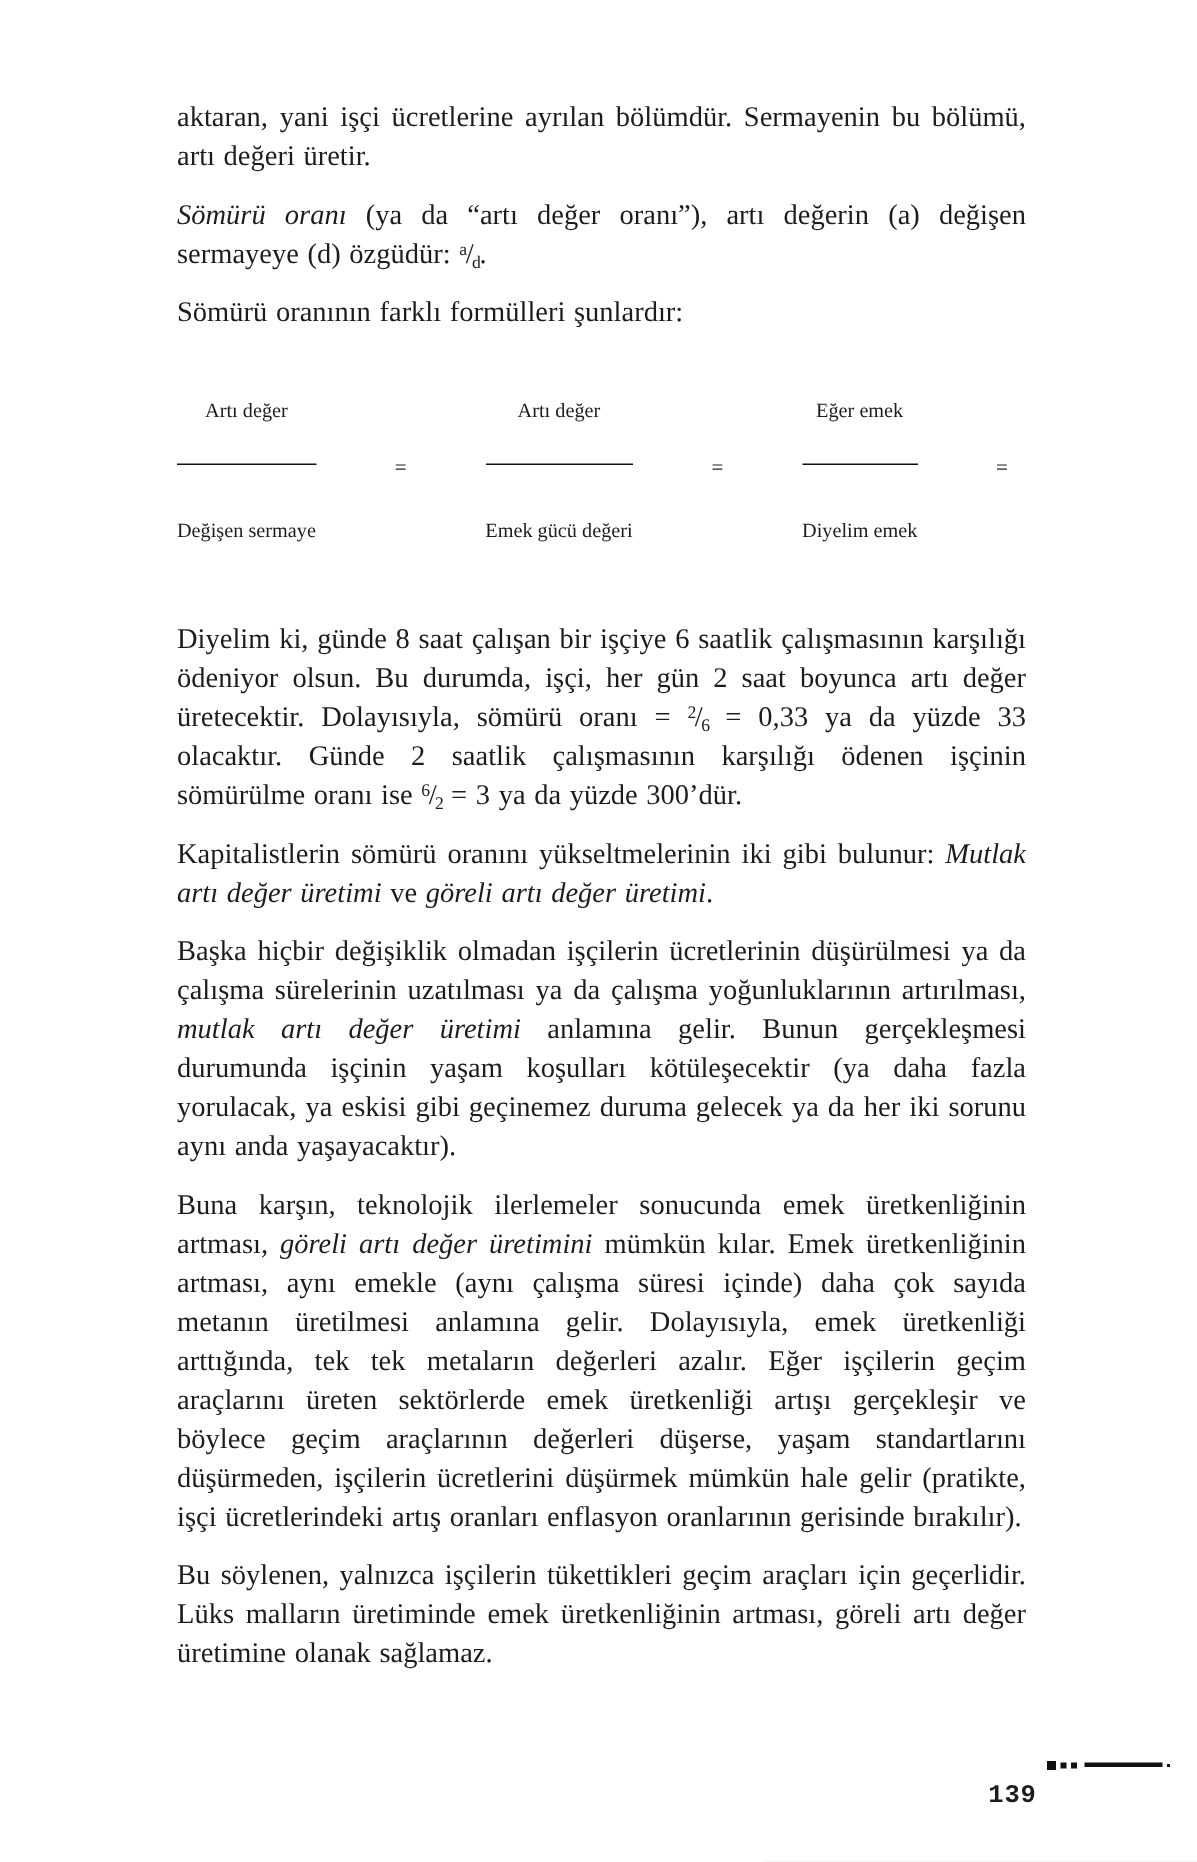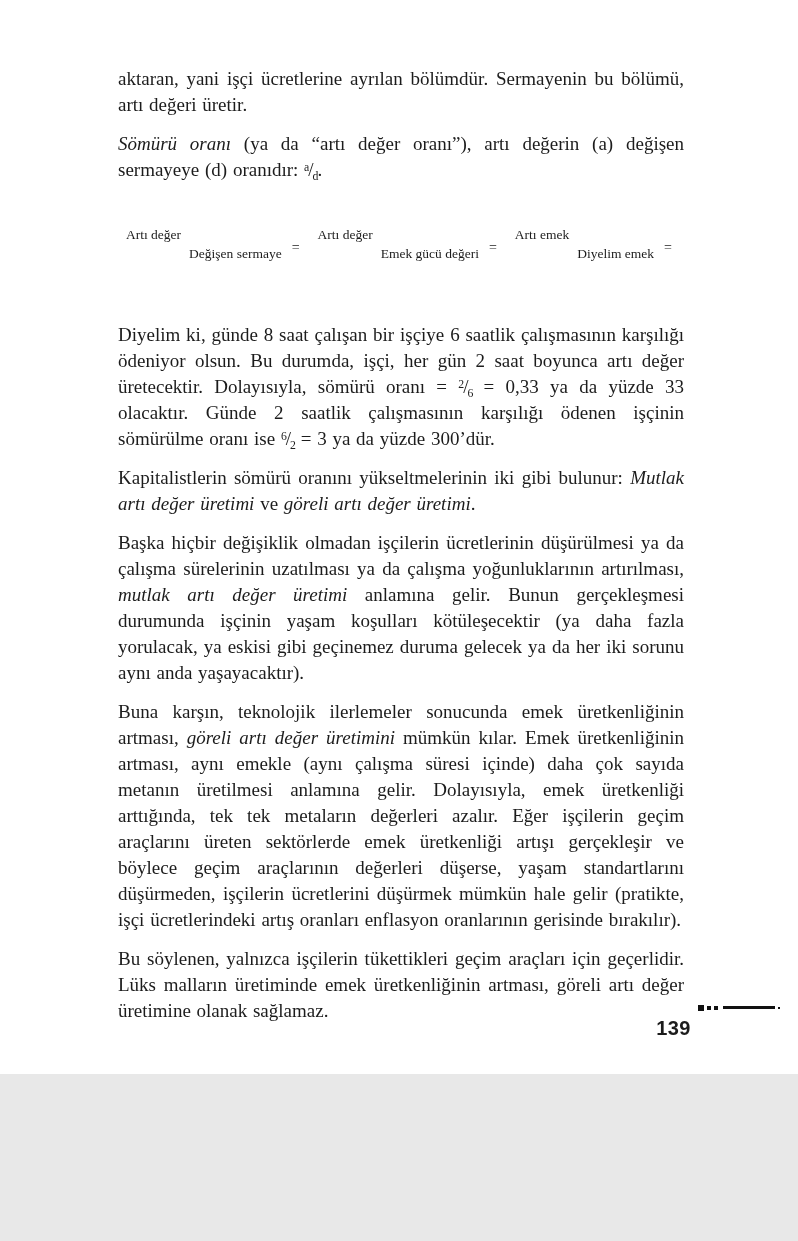--- a/index.html
+++ b/index.html
@@ -3,21 +3,21 @@
 <meta charset="utf-8">
 <style>
   html, body {
     margin: 0;
     padding: 0;
     background: #e8e8e8;
   }
   .page {
     position: relative;
     width: 798px;
-    height: 1074px;
+    height: 1241px;
     margin: 0 auto;
     background: #ffffff;
     overflow: hidden;
     font-family: "Liberation Serif", serif;
     color: #1c1c1c;
   }
   .content {
     position: absolute;
     top: 66px;
     left: 118px;
@@ -49,29 +49,29 @@
   }
   .formula {
     display: flex;
     align-items: center;
     justify-content: space-between;
     margin: 44px 6px 52px 0;
     font-size: 13.5px;
   }
   .fraction {
     display: inline-flex;
-    flex-direction: row;
+    flex-direction: column;
     align-items: center;
   }
   .fraction .num {
     margin-bottom: 27px;
     white-space: nowrap;
   }
   .fraction .den {
-    margin-top: 11px;
+    margin-top: 36px;
     white-space: nowrap;
   }
   .fraction .bar {
     align-self: stretch;
     height: 0;
     border-top: 1.6px solid #111;
   }
   .frac-pad {
     padding: 0 8px;
   }
@@ -81,23 +81,23 @@
     transform: translateY(-1px);
   }
   .footer {
     position: absolute;
     right: 18px;
     bottom: 34px;
     display: flex;
     align-items: center;
   }
   .footer .pagenum {
-    font-family: Liberation Sans, sans-serif;
+    font-family: Liberation Mono, monospace;
     font-weight: bold;
-    font-size: 20px;
+    font-size: 17px;
     letter-spacing: 0.5px;
     margin-right: 7px;
     margin-top: 42px;
   }
   .ornament {
     display: flex;
     align-items: center;
   }
   .ornament .sq-lg {
     width: 6px; height: 6px;
@@ -121,38 +121,39 @@
   }
 </style>
 </head>
 <body>
 
 <div class="page">
   <div class="content">
 
     <p class="para"><span>aktaran, yani işçi ücretlerine ayrılan bölümdür. Sermayenin bu bölümü, artı değeri üretir.</span></p>
 
-    <p class="para"><em>Sömürü oranı</em><span> (ya da “artı değer oranı”), artı değerin (a) değişen sermayeye (d) oranıdır: </span><span class="frac"><sup>a</sup>/<sub>d</sub></span><span>.</span></p>
+    <p class="para"><em>Sömürü oranı</em><span> (ya da “artı değer oranı”), artı değerin (a) değişen sermayeye (d) özgüdür: </span><span class="frac"><sup>a</sup>/<sub>d</sub></span><span>.</span></p>
 
+    <p class="para"><span>Sömürü oranının farklı formülleri şunlardır:</span></p>
 
     <div class="formula">
       <span class="fraction">
         <span class="num frac-pad">Artı değer</span>
         <span class="bar"></span>
         <span class="den">Değişen sermaye</span>
       </span>
       <span class="eq">=</span>
       <span class="fraction">
         <span class="num frac-pad">Artı değer</span>
         <span class="bar"></span>
         <span class="den">Emek gücü değeri</span>
       </span>
       <span class="eq">=</span>
       <span class="fraction">
-        <span class="num frac-pad">Artı emek</span>
+        <span class="num frac-pad">Eğer emek</span>
         <span class="bar"></span>
         <span class="den">Diyelim emek</span>
       </span>
       <span class="eq">=</span>
     </div>
 
     <p class="para"><span>Diyelim ki, günde 8 saat çalışan bir işçiye 6 saatlik çalışmasının karşılığı ödeniyor olsun. Bu durumda, işçi, her gün 2 saat boyunca artı değer üretecektir. Dolayısıyla, sömürü oranı = </span><span class="frac"><sup>2</sup>/<sub>6</sub></span><span> = 0,33 ya da yüzde 33 olacaktır. Günde 2 saatlik çalışmasının karşılığı ödenen işçinin sömürülme oranı ise </span><span class="frac"><sup>6</sup>/<sub>2</sub></span><span> = 3 ya da yüzde 300’dür.</span></p>
 
     <p class="para"><span>Kapitalistlerin sömürü oranını yükseltmelerinin iki gibi bulunur: </span><em>Mutlak artı değer üretimi</em><span> ve </span><em>göreli artı değer üretimi</em><span>.</span></p>
 

